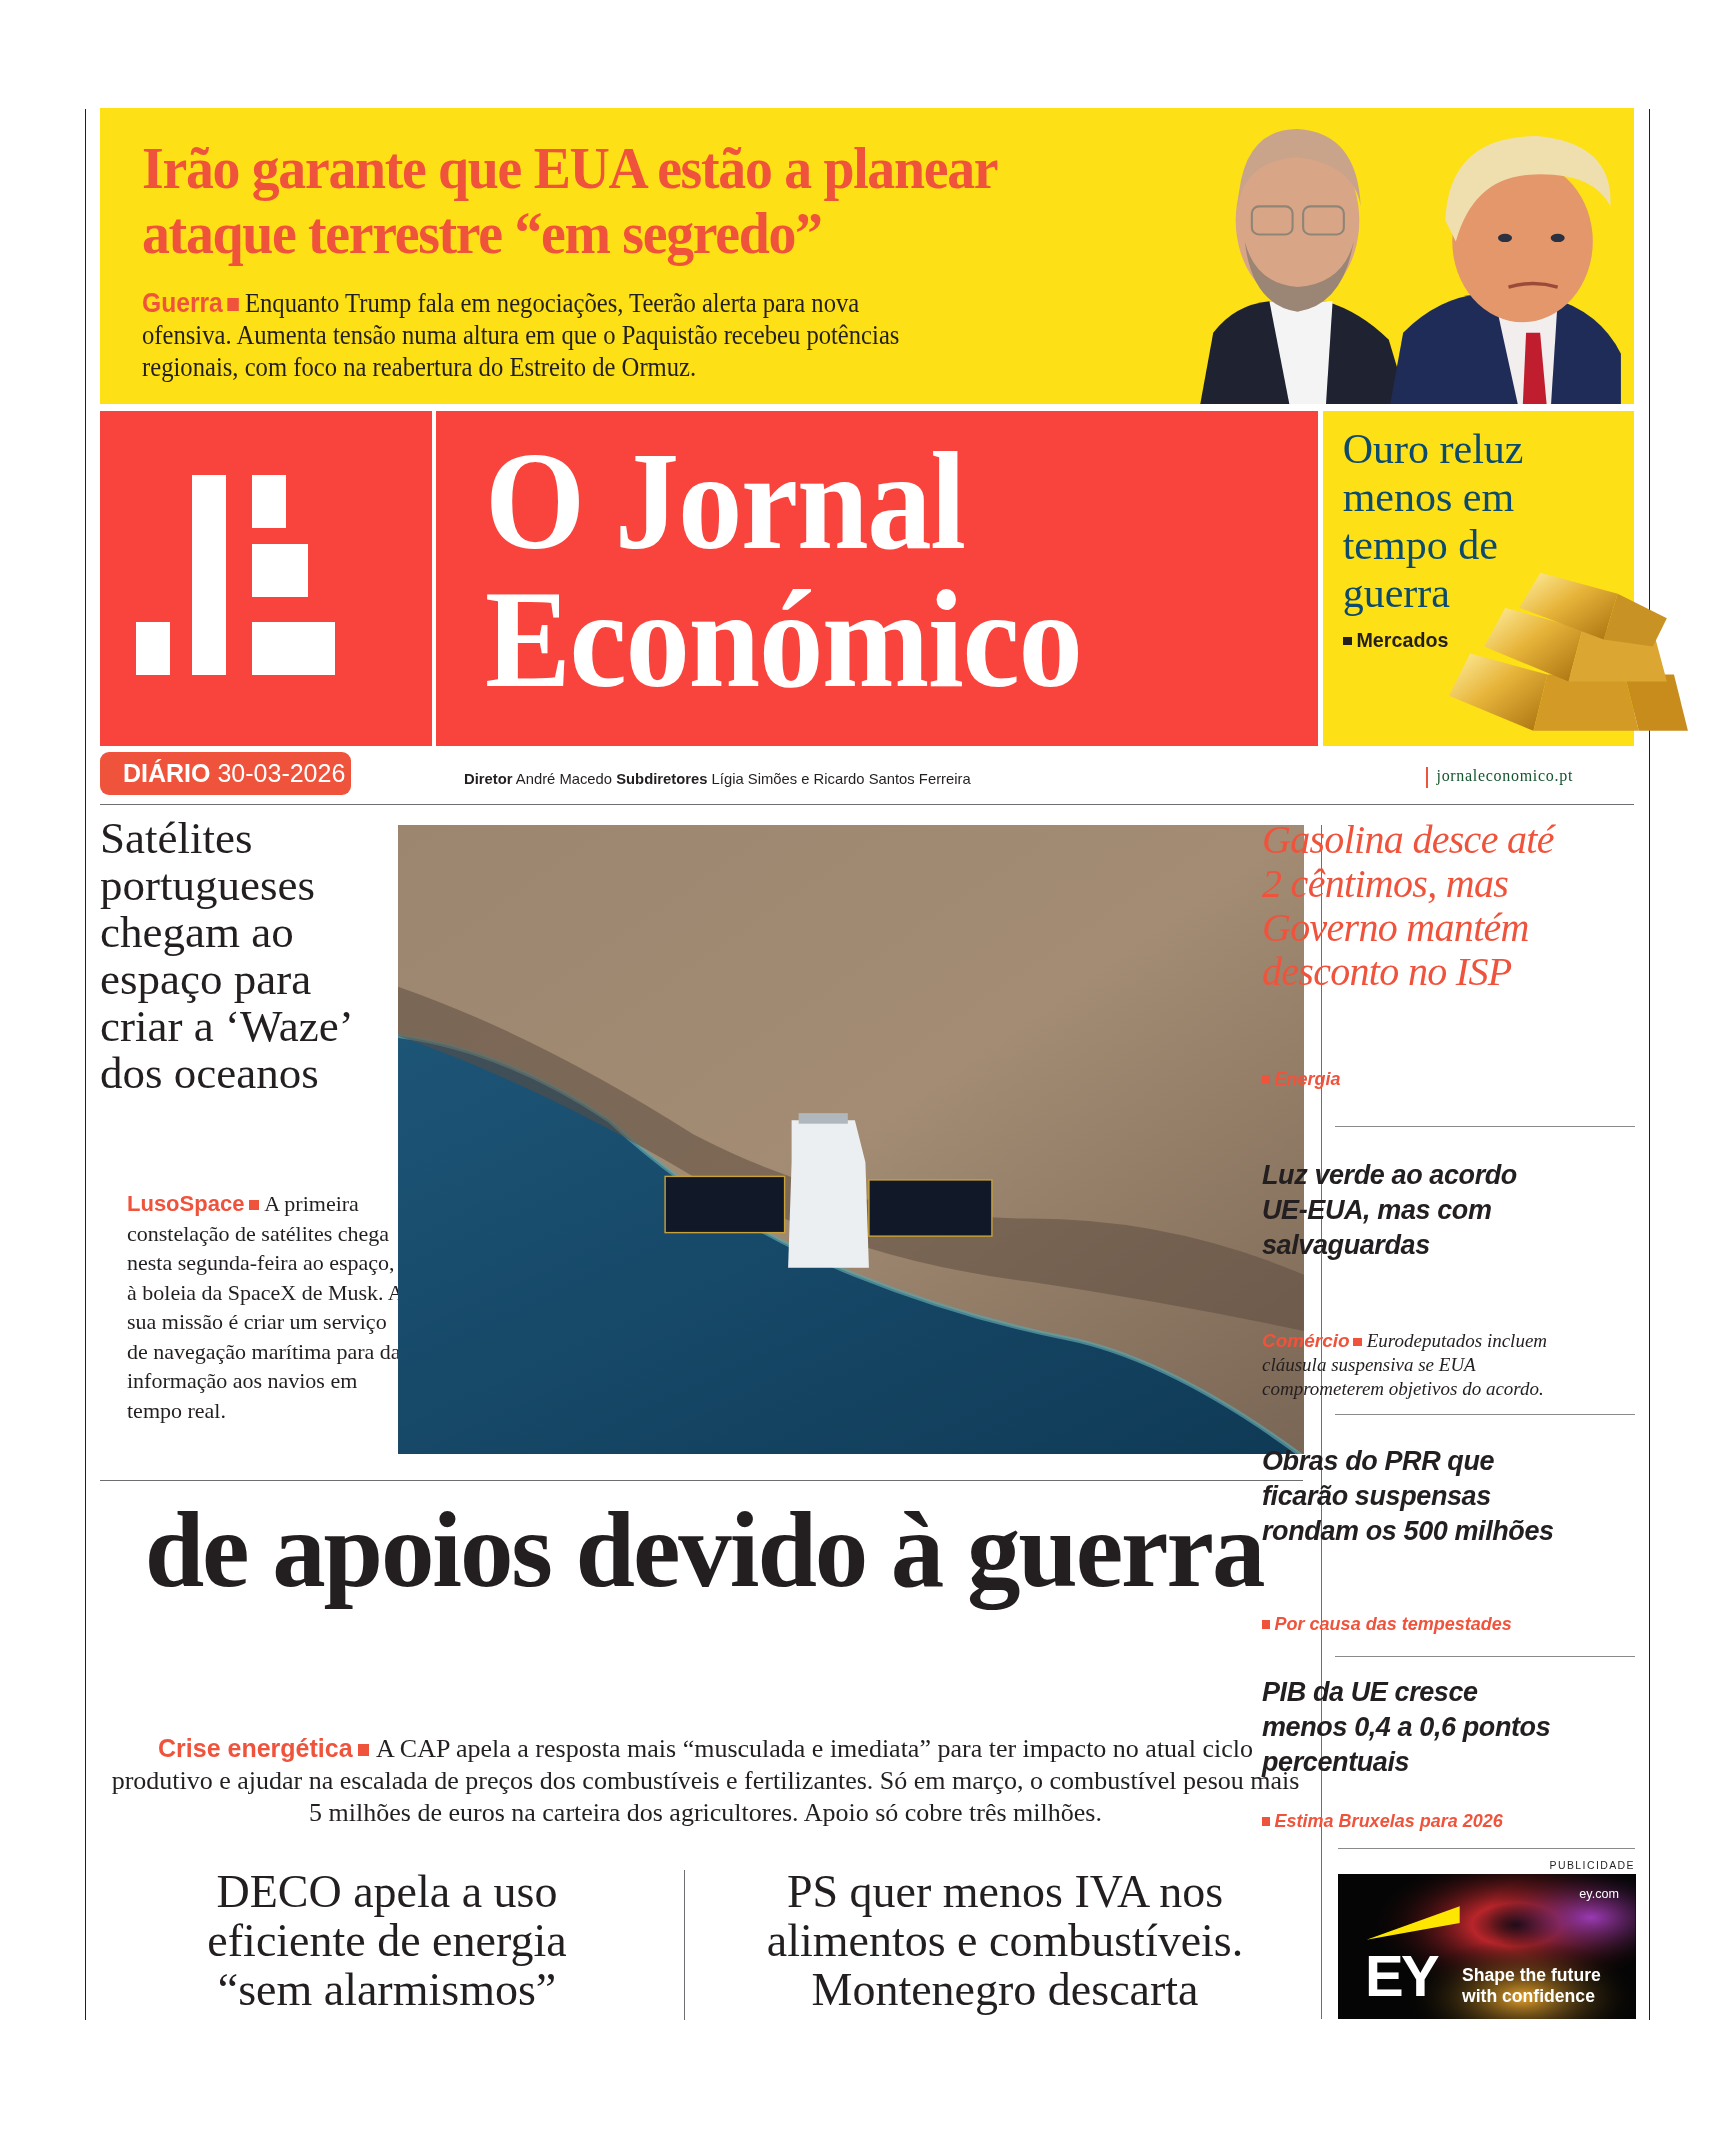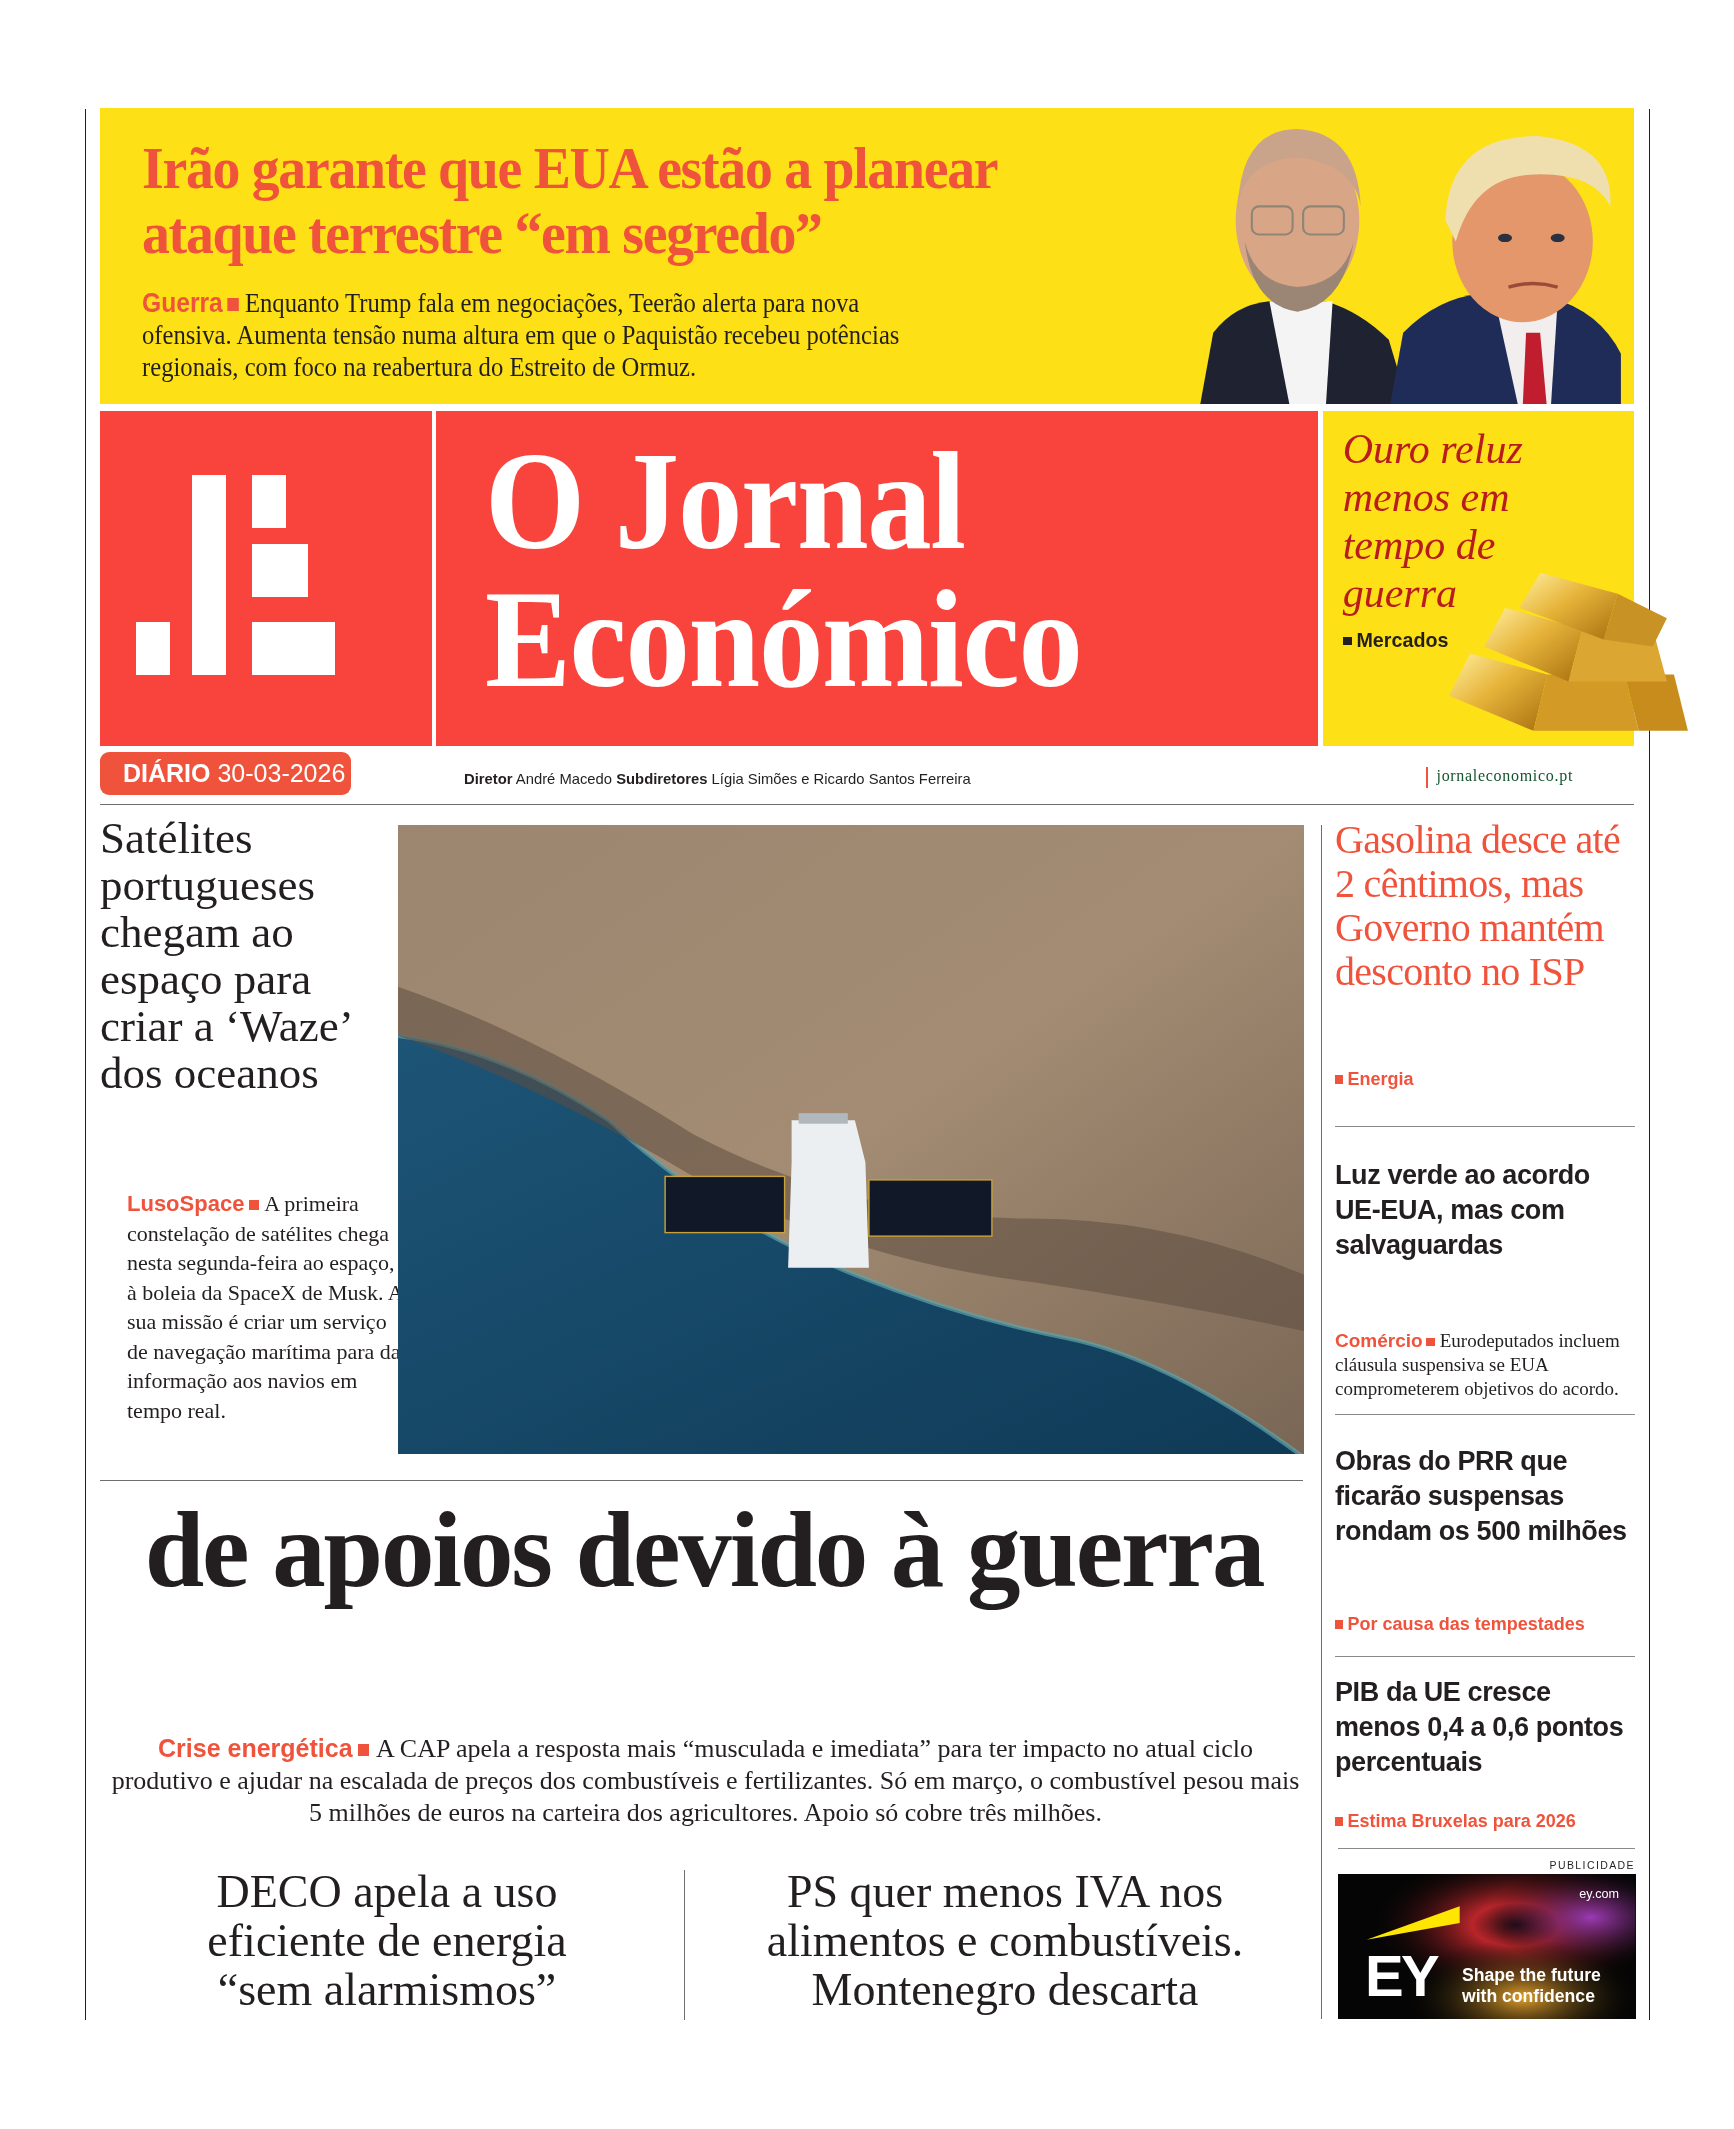--- a/index.html
+++ b/index.html
@@ -19,40 +19,40 @@
   #portrait-left { position:absolute; left:1085px; top:-7px; width:225px; height:309px; }
   #portrait-right { position:absolute; left:1289px; top:14px; width:232px; height:288px; }
 
   
   #mast-logo { left:100px; top:411px; width:332px; height:335px; background:#f9433d; }
   #mast-title { left:436px; top:411px; width:882px; height:335px; background:#f9433d; }
   .logo-block { position:absolute; background:#fff; }
   #mast-title-text { position:absolute; left:49px; top:21px; font-family:"Liberation Serif", serif; font-weight:700; font-size:140px; line-height:138px; color:#fff; letter-spacing:-1.4px; transform:scaleX(0.92); transform-origin:left top; white-space:nowrap; }
 
   #gold-box { left:1323px; top:411px; width:311px; height:335px; background:#fde015; overflow:visible; }
-  #gold-headline { position:absolute; left:19.7px; top:14px; font-size:42px; line-height:48px; color:#b91c1c; width:225px;font-style:italic; }
+  #gold-headline { position:absolute; left:19.7px; top:14px; font-size:42px; line-height:48px; color:#0c4a6e; width:225px; }
   #gold-kicker { position:absolute; left:19.7px; top:218px; font-family:"Liberation Sans", sans-serif; font-weight:700; font-size:19.7px; color:#231f20; }
 
   
   #date-bar { left:100px; top:752px; width:251px; height:43px; background:#f0533c; color:#fff; font-family:"Liberation Sans", sans-serif; font-size:25px; line-height:43px; padding-left:23px; box-sizing:border-box; white-space:nowrap;border-radius:9px; }
   #date-bar b { font-weight:700; }
   #date-bar span.d { font-weight:400; }
   #staff-line { left:464px; top:771px; font-family:"Liberation Sans", sans-serif; font-size:14.8px; color:#231f20; white-space:nowrap; }
   #site-url { left:1426px; top:767px; font-family:Liberation Serif, serif; font-size:16px; color:#14532d; letter-spacing:0.7px; white-space:nowrap; }
   #site-url .bar { display:inline-block; width:2.1px; height:21px; background:#f0533c; vertical-align:middle; margin-right:8.4px; }
   .hrule { position:absolute; height:1.4px; background:#6d6e71; }
   .hrule.light { height:1.4px; background:#8a8a8a; }
 
   
   #sat-headline { left:100px; top:815px; width:281px; font-size:45px; line-height:47px; color:#231f20; }
   #sat-lede { left:100px; top:1189px; width:281px; font-size:22px; line-height:29.5px; color:#231f20;margin-left:27px; }
   #sat-photo { left:398px; top:825px; width:906px; height:629px; overflow:hidden; background:#8a7560; }
 
   
-  .rc { position:absolute; left:1335px; width:302px; }
+  .rc { position:absolute; left:1262px; width:302px;font-style:italic; }
   #gas-headline { top:818px; font-size:40px; line-height:44px; color:#f0533c; letter-spacing:-0.7px; }
   .rc-kicker { font-family:"Liberation Sans", sans-serif; font-weight:700; font-size:18px; color:#f0533c; }
   .rc-head { font-family:"Liberation Sans", sans-serif; font-weight:700; font-size:27px; line-height:35px; color:#231f20; letter-spacing:-0.4px; }
   .rc-lede { font-size:19px; line-height:24px; color:#231f20;margin-top:40px; }
   .rc-lede .kicker { font-size:19px; }
 
   
   #main-headline { left:100px; top:1502px; width:1208px; text-align:center; font-family:"Liberation Serif", serif; font-weight:700; font-size:107px; line-height:97px; color:#231f20; letter-spacing:-2.1px; }
   #main-lede { left:105px; top:1732px; width:1201px; text-align:center; font-size:26px; line-height:32px; color:#231f20; }
   #main-lede .kicker { font-size:25px; }

